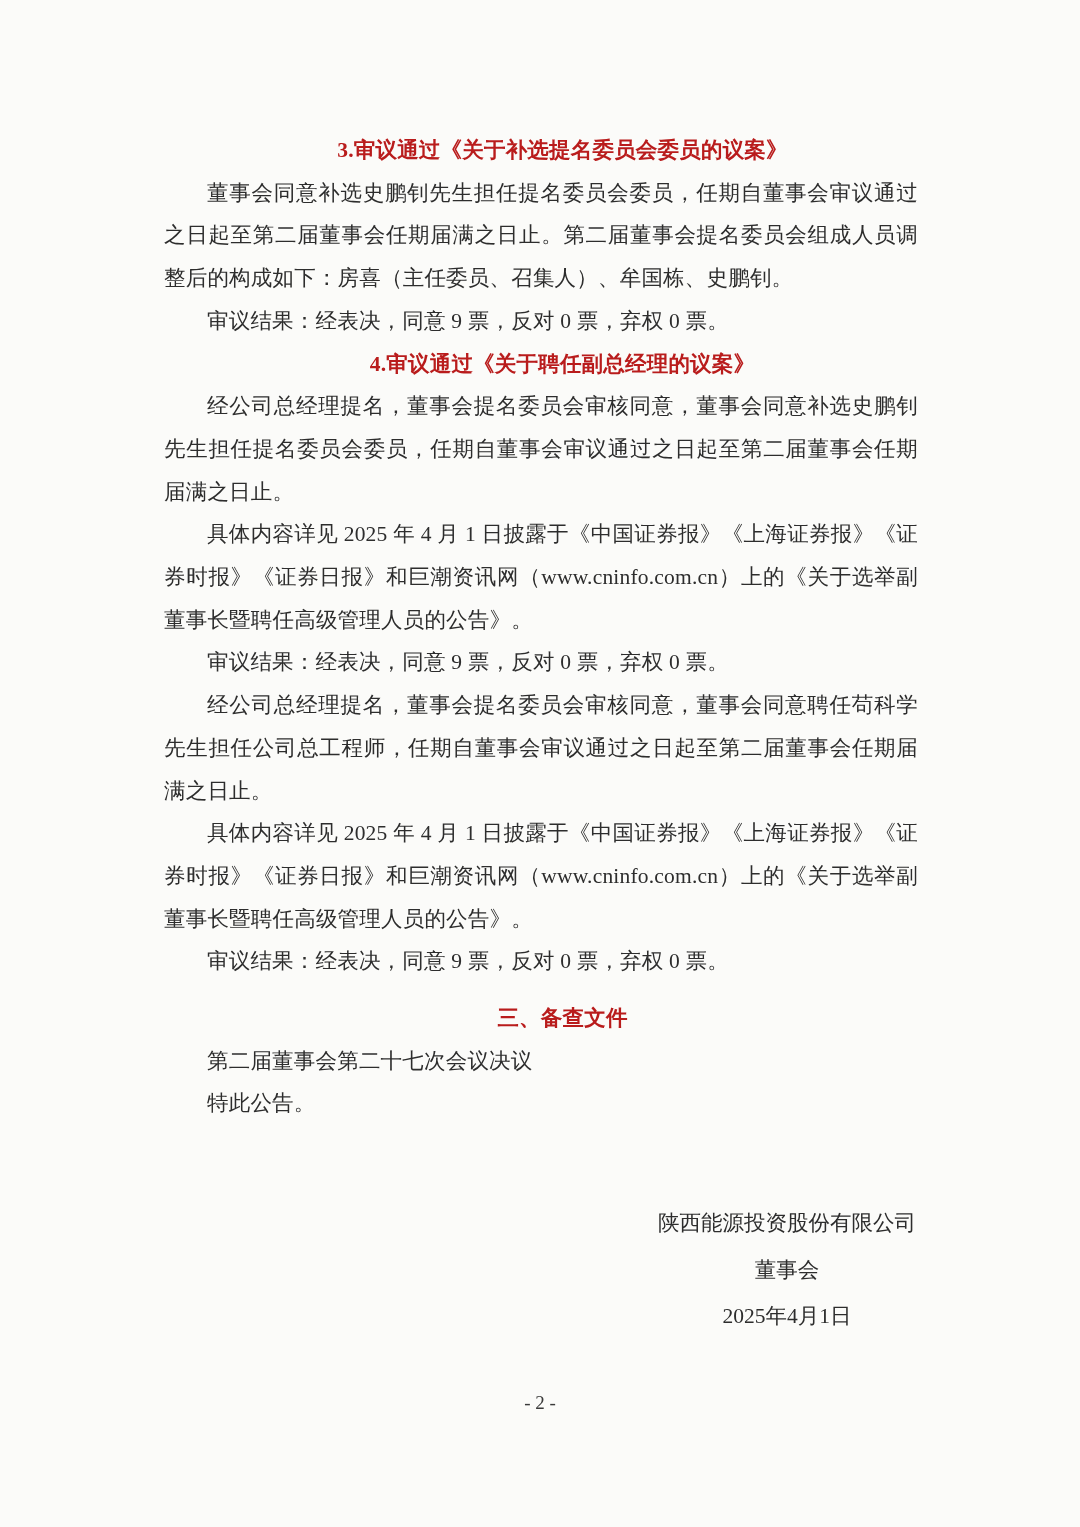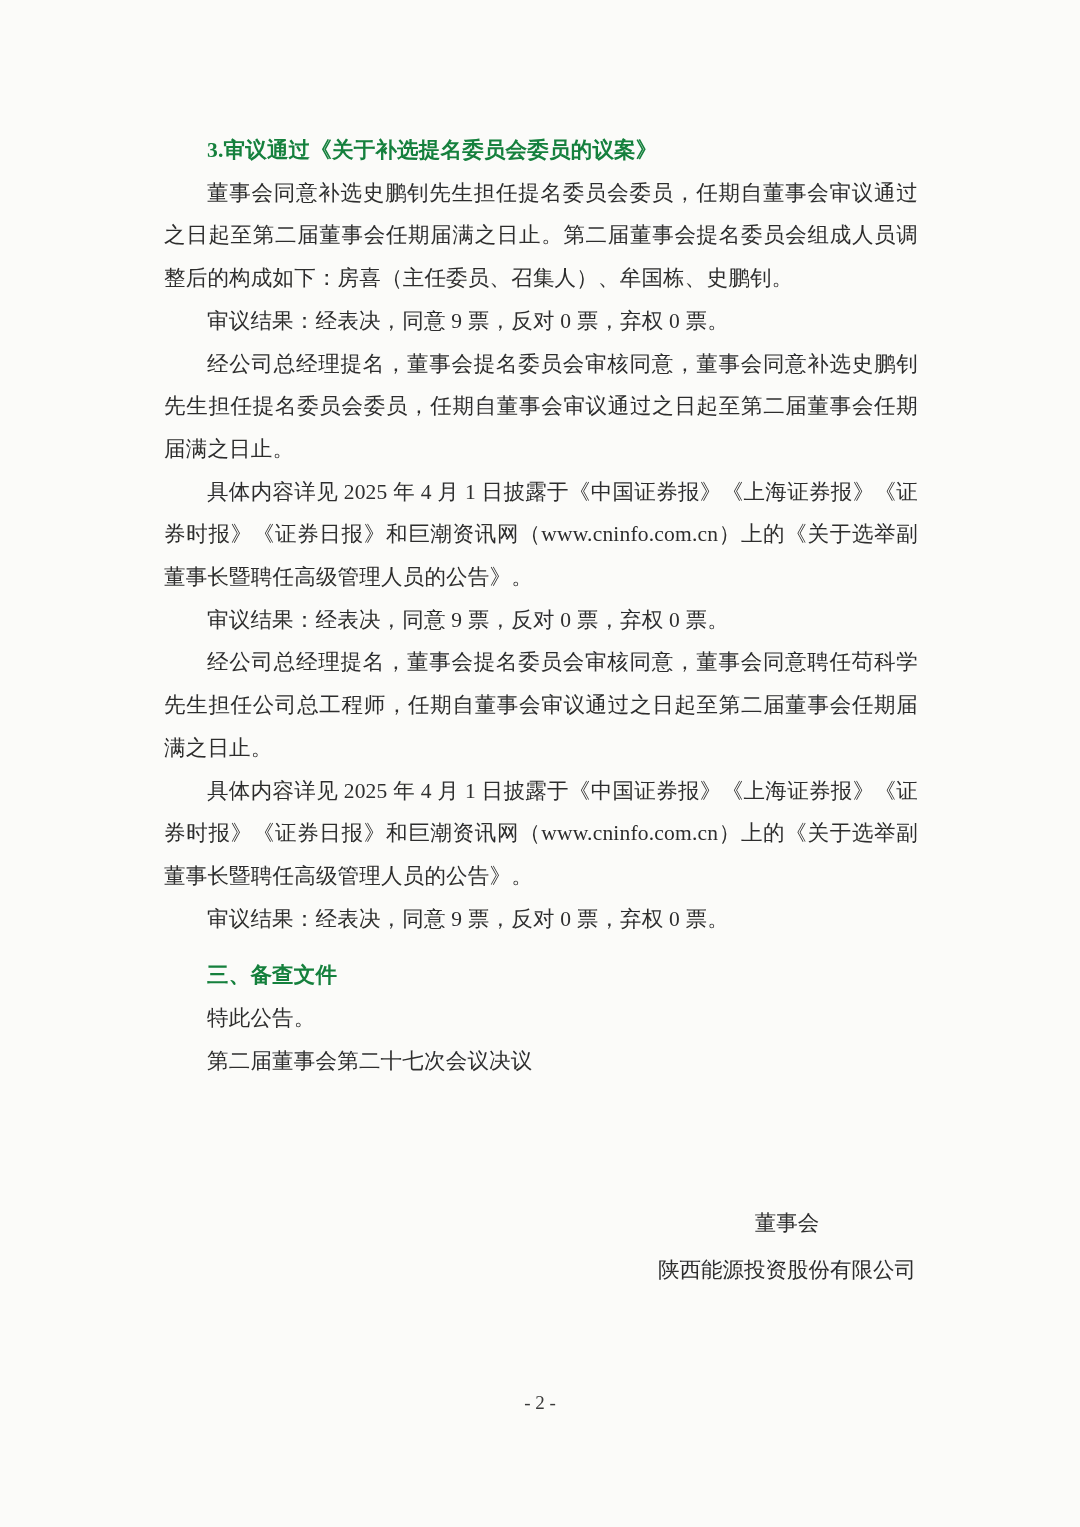--- a/index.html
+++ b/index.html
@@ -27,22 +27,22 @@
     margin: 0;
     font-size: 21.5px;
     line-height: 42.7px;
     text-indent: 2em;
     text-align: justify;
     text-justify: inter-ideograph;
     letter-spacing: 0.2px;
   }
   .content p.hd {
     font-weight: bold;
-    color: #15803d;
-    text-align: left;
+    color: #b91c1c;
+    text-align: center;
   }
   .content p.sec-gap {
     margin-top: 14px;
   }
   .signature {
     position: absolute;
     left: 655px;
     top: 1200px;
     width: 264px;
     text-align: center;
@@ -67,33 +67,35 @@
 </head>
 <body>
 
 <div class="page">
 
   <div class="content">
     <p class="hd">3.审议通过《关于补选提名委员会委员的议案》</p>
     <p>董事会同意补选史鹏钊先生担任提名委员会委员，任期自董事会审议通过之日起至第二届董事会任期届满之日止。第二届董事会提名委员会组成人员调整后的构成如下：房喜（主任委员、召集人）、牟国栋、史鹏钊。</p>
     <p>审议结果：经表决，同意 9 票，反对 0 票，弃权 0 票。</p>
 
+    <p class="hd">4.审议通过《关于聘任副总经理的议案》</p>
     <p>经公司总经理提名，董事会提名委员会审核同意，董事会同意补选史鹏钊先生担任提名委员会委员，任期自董事会审议通过之日起至第二届董事会任期届满之日止。</p>
     <p>具体内容详见 2025 年 4 月 1 日披露于《中国证券报》《上海证券报》《证券时报》《证券日报》和巨潮资讯网（www.cninfo.com.cn）上的《关于选举副董事长暨聘任高级管理人员的公告》。</p>
     <p>审议结果：经表决，同意 9 票，反对 0 票，弃权 0 票。</p>
 
     <p>经公司总经理提名，董事会提名委员会审核同意，董事会同意聘任苟科学先生担任公司总工程师，任期自董事会审议通过之日起至第二届董事会任期届满之日止。</p>
     <p>具体内容详见 2025 年 4 月 1 日披露于《中国证券报》《上海证券报》《证券时报》《证券日报》和巨潮资讯网（www.cninfo.com.cn）上的《关于选举副董事长暨聘任高级管理人员的公告》。</p>
     <p>审议结果：经表决，同意 9 票，反对 0 票，弃权 0 票。</p>
 
     <p class="hd sec-gap">三、备查文件</p>
+    <p>第二届董事会第二十七次会议决议</p>
     <p>特此公告。</p>
-    <p>第二届董事会第二十七次会议决议</p>
   </div>
 
   <div class="signature">
+    <p>陕西能源投资股份有限公司</p>
     <p>董事会</p>
-    <p>陕西能源投资股份有限公司</p>
+    <p>2025年4月1日</p>
   </div>
 
   <div class="footer">- 2 -</div>
 
 </div>
 
 </body></html>

